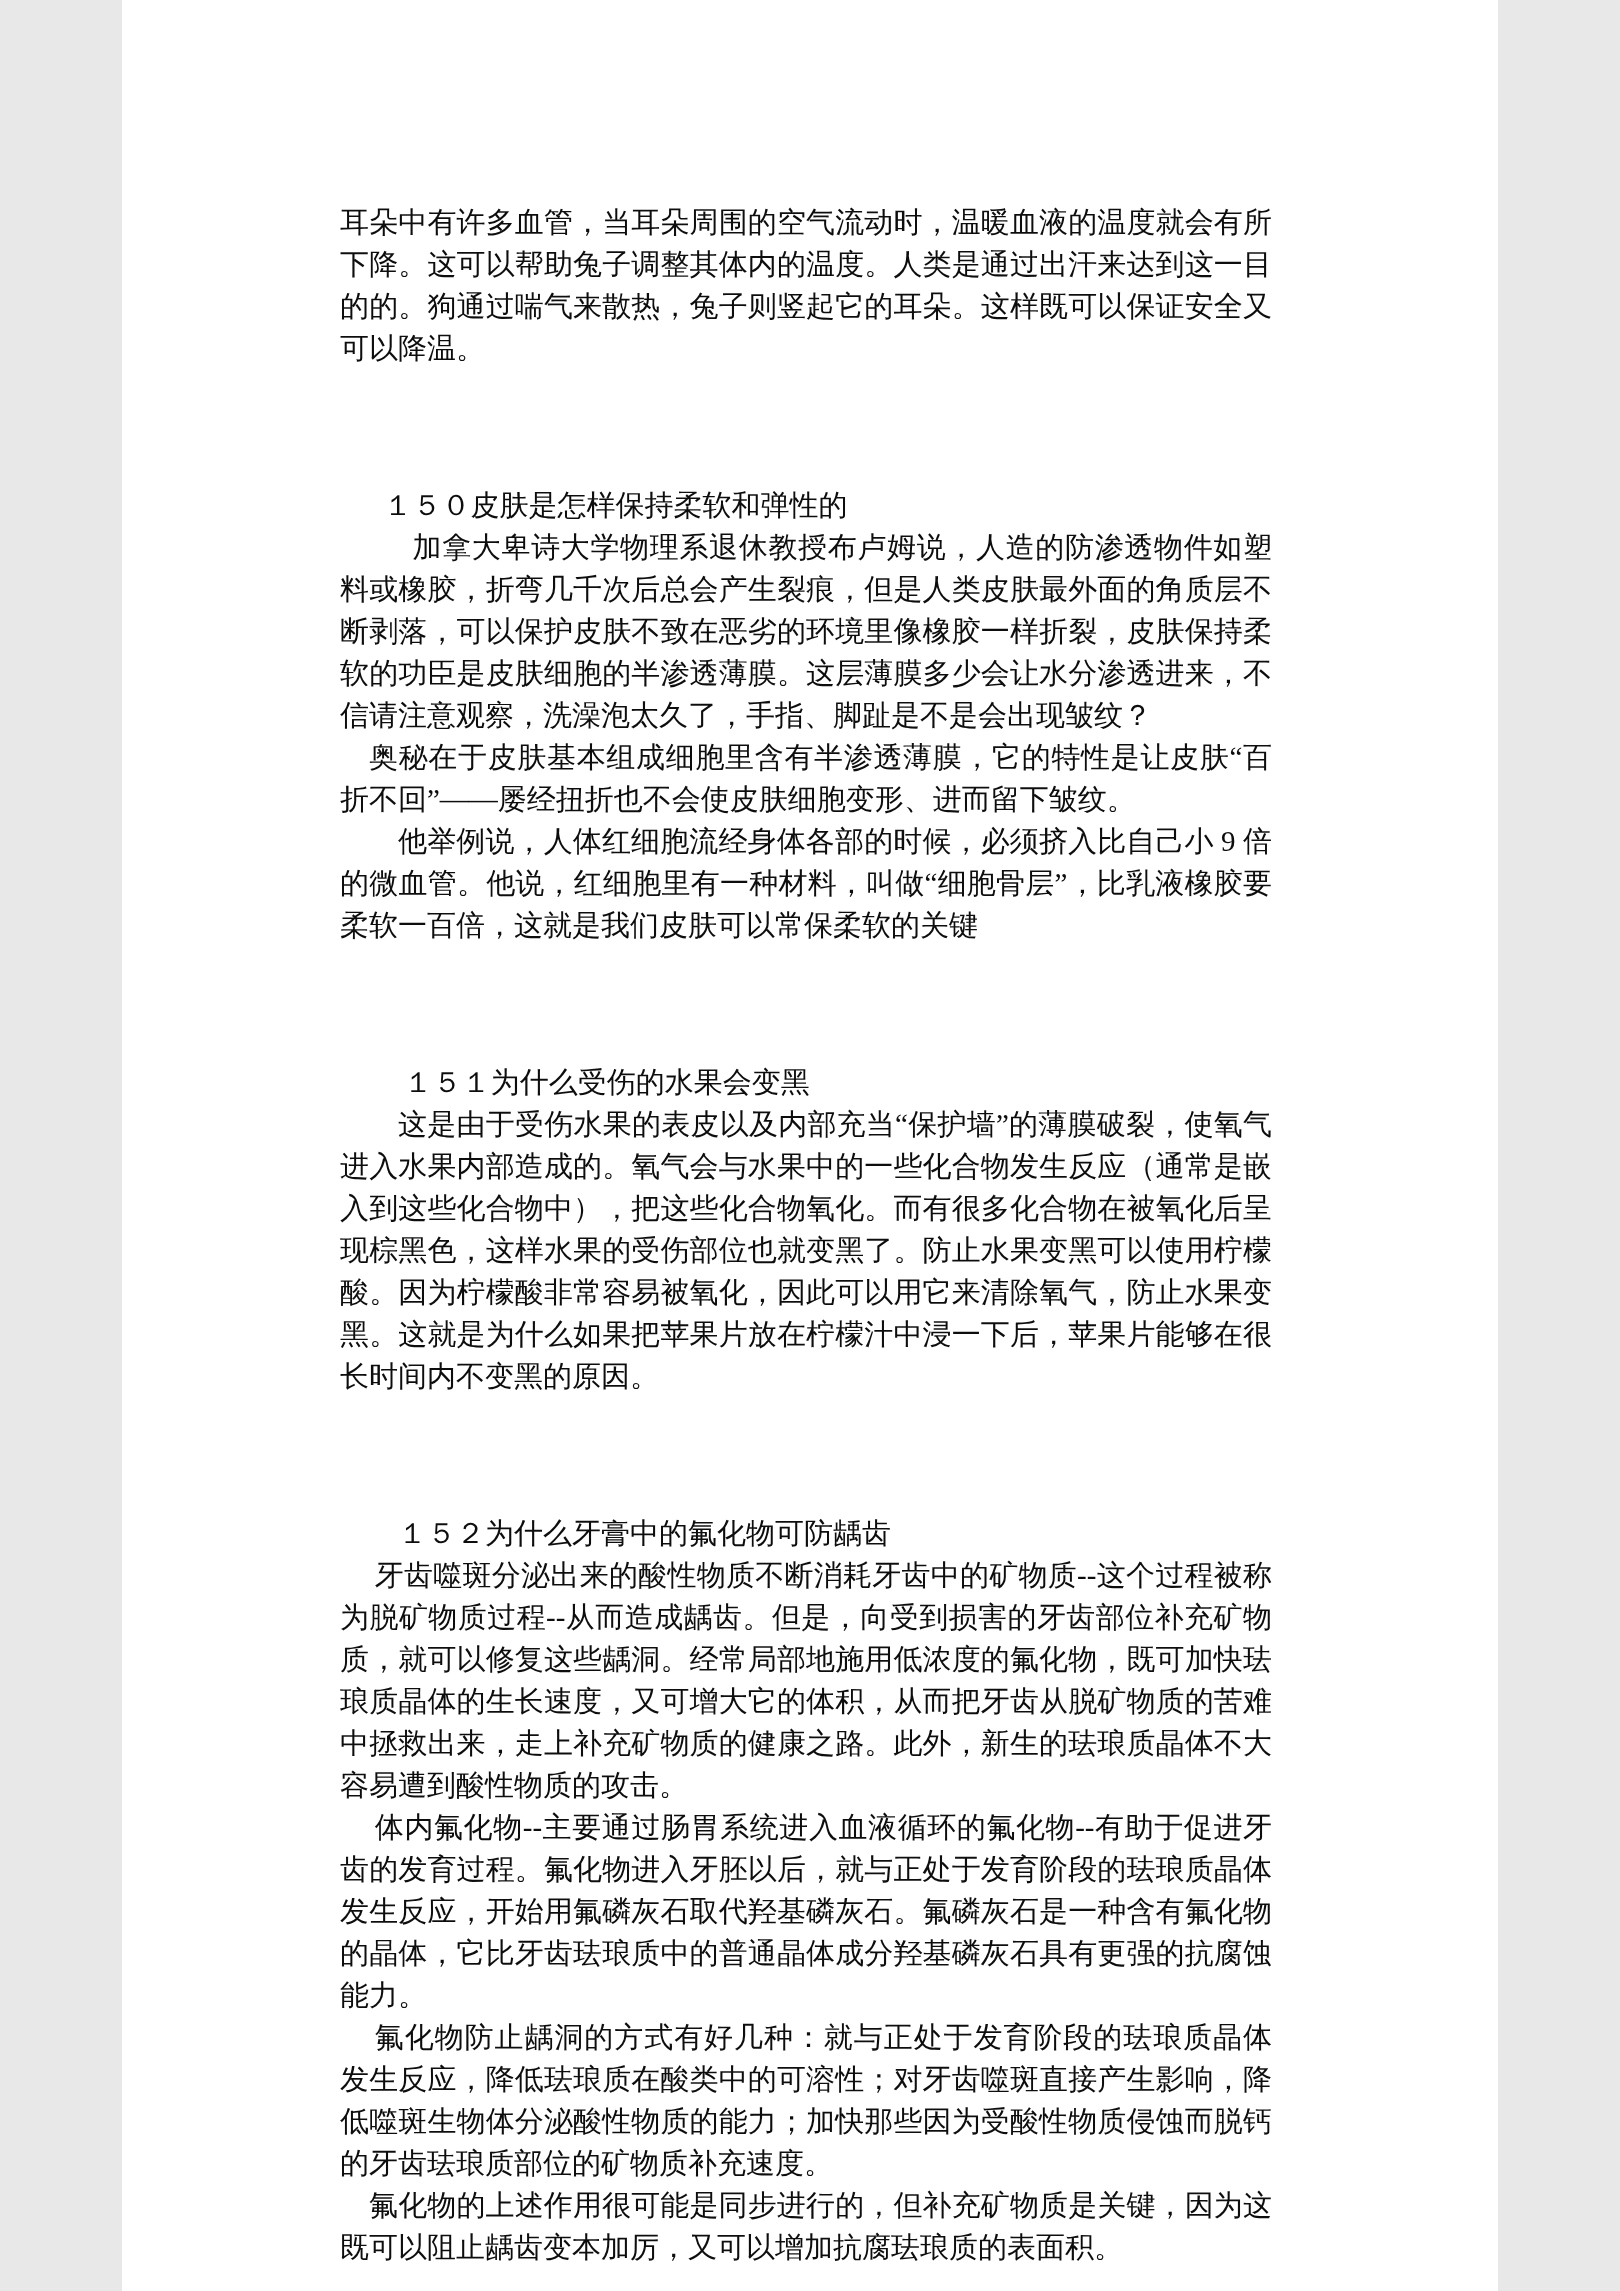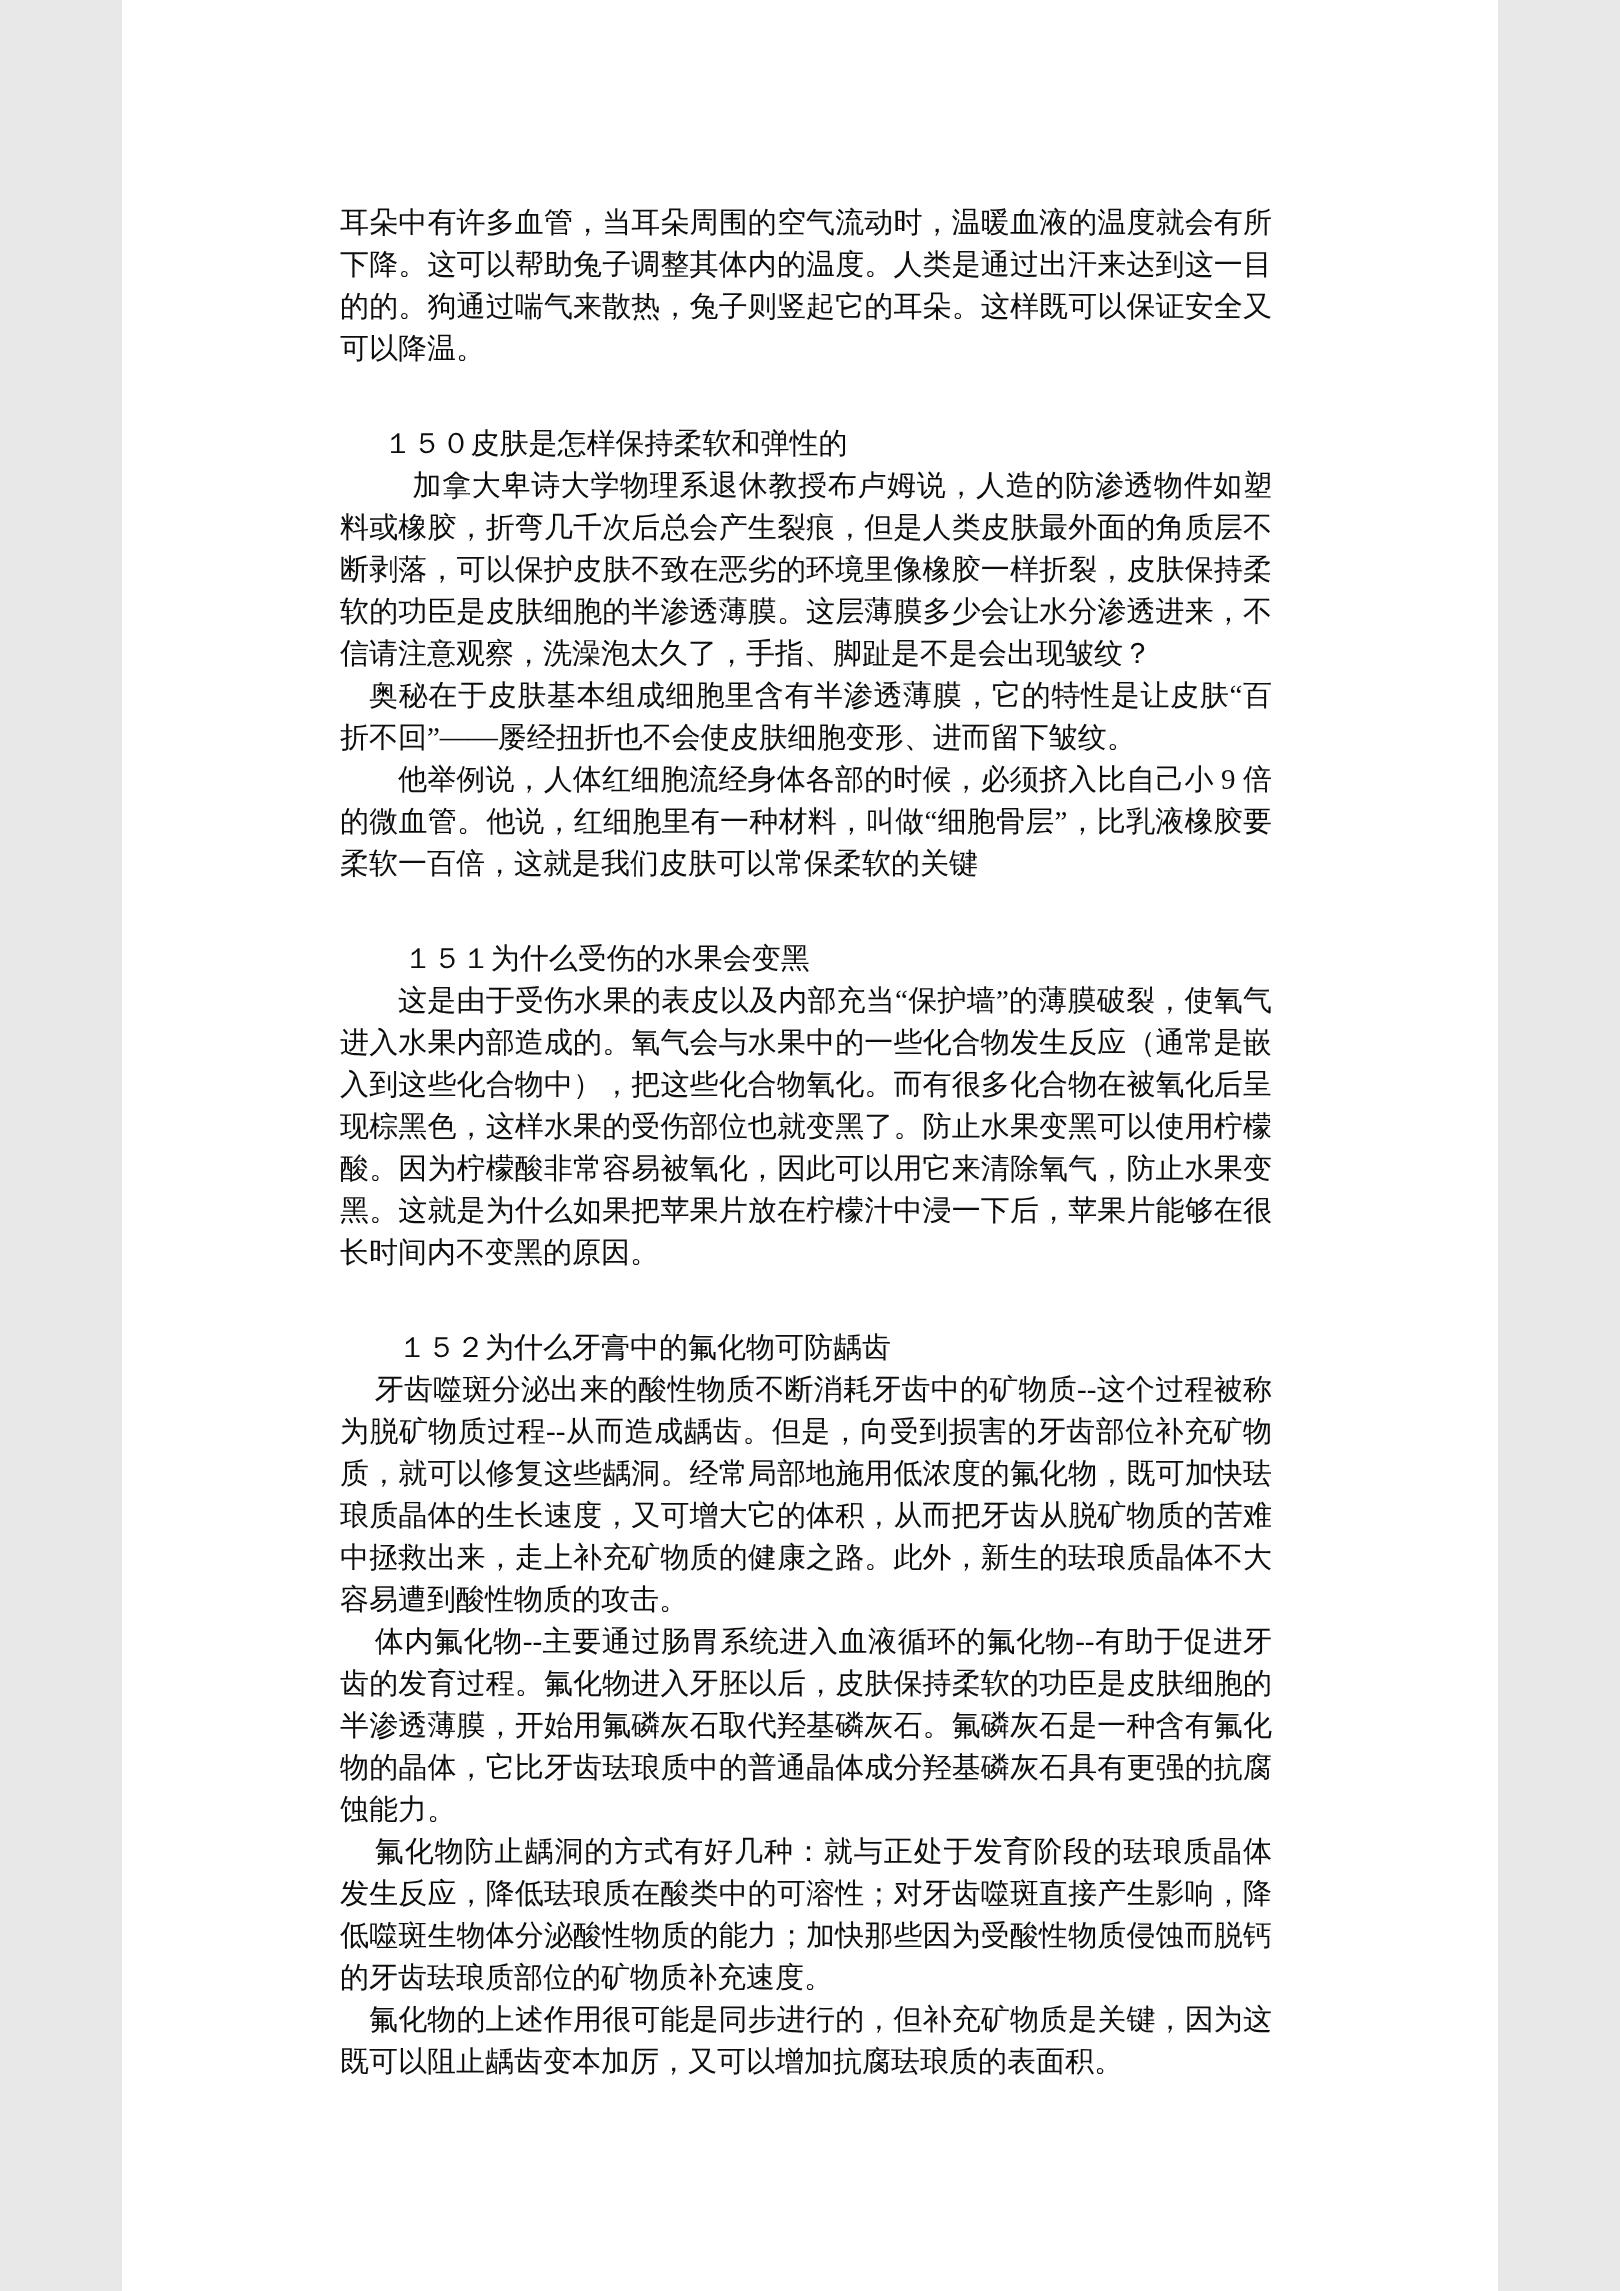--- a/index.html
+++ b/index.html
@@ -20,21 +20,21 @@
     font-size: 29px;
     line-height: 42px;
     color: #0d0d0d;
     text-align: justify;
   }
   .para {
     margin: 0;
     padding: 0;
     word-break: break-all;
   }
-  .sec-gap { margin-top: 53px; }
+  .sec-gap { margin-top: 115px; }
   .ind-0  { text-indent: 0; }
   .ind-10 { text-indent: 1em; }
   .ind-12 { text-indent: 1.2em; }
   .ind-15 { text-indent: 1.5em; }
   .ind-20 { text-indent: 2em; }
   .ind-22 { text-indent: 2.2em; }
   .ind-25 { text-indent: 2.5em; }
 </style>
 </head>
 <body>
@@ -46,18 +46,18 @@
   <p class="para sec-gap ind-15">１５０皮肤是怎样保持柔软和弹性的</p>
   <p class="para ind-25">加拿大卑诗大学物理系退休教授布卢姆说，人造的防渗透物件如塑料或橡胶，折弯几千次后总会产生裂痕，但是人类皮肤最外面的角质层不断剥落，可以保护皮肤不致在恶劣的环境里像橡胶一样折裂，皮肤保持柔软的功臣是皮肤细胞的半渗透薄膜。这层薄膜多少会让水分渗透进来，不信请注意观察，洗澡泡太久了，手指、脚趾是不是会出现皱纹？</p>
   <p class="para ind-10">奥秘在于皮肤基本组成细胞里含有半渗透薄膜，它的特性是让皮肤“百折不回”——屡经扭折也不会使皮肤细胞变形、进而留下皱纹。</p>
   <p class="para ind-20">他举例说，人体红细胞流经身体各部的时候，必须挤入比自己小 9 倍的微血管。他说，红细胞里有一种材料，叫做“细胞骨层”，比乳液橡胶要柔软一百倍，这就是我们皮肤可以常保柔软的关键</p>
 
   <p class="para sec-gap ind-22">１５１为什么受伤的水果会变黑</p>
   <p class="para ind-20">这是由于受伤水果的表皮以及内部充当“保护墙”的薄膜破裂，使氧气进入水果内部造成的。氧气会与水果中的一些化合物发生反应（通常是嵌入到这些化合物中），把这些化合物氧化。而有很多化合物在被氧化后呈现棕黑色，这样水果的受伤部位也就变黑了。防止水果变黑可以使用柠檬酸。因为柠檬酸非常容易被氧化，因此可以用它来清除氧气，防止水果变黑。这就是为什么如果把苹果片放在柠檬汁中浸一下后，苹果片能够在很长时间内不变黑的原因。</p>
 
   <p class="para sec-gap ind-20">１５２为什么牙膏中的氟化物可防龋齿</p>
   <p class="para ind-12">牙齿噬斑分泌出来的酸性物质不断消耗牙齿中的矿物质--这个过程被称为脱矿物质过程--从而造成龋齿。但是，向受到损害的牙齿部位补充矿物质，就可以修复这些龋洞。经常局部地施用低浓度的氟化物，既可加快珐琅质晶体的生长速度，又可增大它的体积，从而把牙齿从脱矿物质的苦难中拯救出来，走上补充矿物质的健康之路。此外，新生的珐琅质晶体不大容易遭到酸性物质的攻击。</p>
-  <p class="para ind-12">体内氟化物--主要通过肠胃系统进入血液循环的氟化物--有助于促进牙齿的发育过程。氟化物进入牙胚以后，皮肤保持柔软的功臣是皮肤细胞的半渗透薄膜，开始用氟磷灰石取代羟基磷灰石。氟磷灰石是一种含有氟化物的晶体，它比牙齿珐琅质中的普通晶体成分羟基磷灰石具有更强的抗腐蚀能力。</p>
+  <p class="para ind-12">体内氟化物--主要通过肠胃系统进入血液循环的氟化物--有助于促进牙齿的发育过程。氟化物进入牙胚以后，就与正处于发育阶段的珐琅质晶体发生反应，开始用氟磷灰石取代羟基磷灰石。氟磷灰石是一种含有氟化物的晶体，它比牙齿珐琅质中的普通晶体成分羟基磷灰石具有更强的抗腐蚀能力。</p>
   <p class="para ind-12">氟化物防止龋洞的方式有好几种：就与正处于发育阶段的珐琅质晶体发生反应，降低珐琅质在酸类中的可溶性；对牙齿噬斑直接产生影响，降低噬斑生物体分泌酸性物质的能力；加快那些因为受酸性物质侵蚀而脱钙的牙齿珐琅质部位的矿物质补充速度。</p>
   <p class="para ind-10">氟化物的上述作用很可能是同步进行的，但补充矿物质是关键，因为这既可以阻止龋齿变本加厉，又可以增加抗腐珐琅质的表面积。</p>
 
 </div>
 
 
 </body></html>

